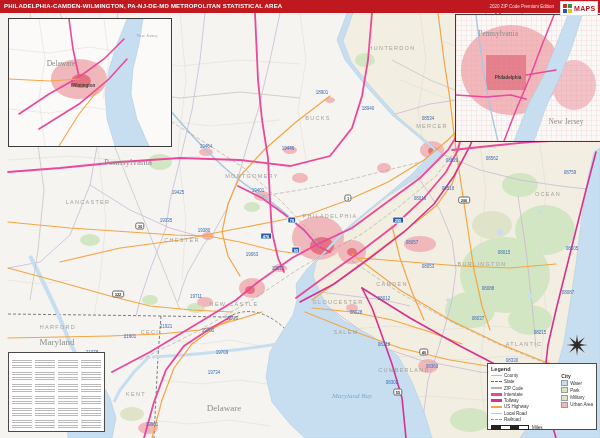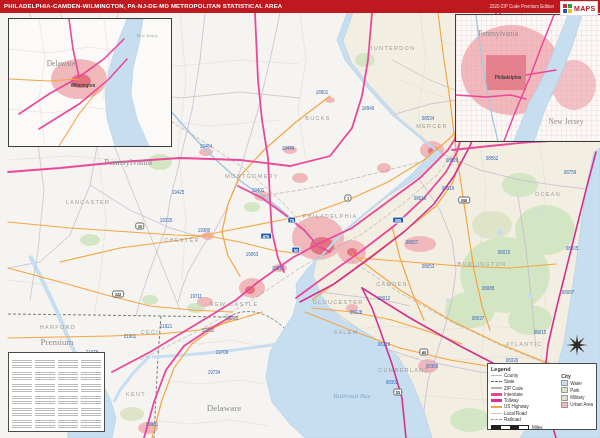--- a/index.html
+++ b/index.html
@@ -219,42 +219,42 @@
       <polyline points="296,298 326,276 360,252 394,226 424,198 446,172 458,150 462,132"></polyline>
       <polyline points="238,186 262,198 284,214 304,230 318,246 330,252"></polyline>
       <polyline points="255,13 258,80 262,120 268,158 270,200 272,232 278,258 284,272"></polyline>
       <polyline points="452,150 490,146 530,142 570,140 598,140"></polyline>
       <polyline points="144,438 154,402 166,370 184,346 208,330 232,316"></polyline>
     </g>
   </svg>
 
   <div id="main-labels">
       <div class="lbl state" style="left: 128px; top: 162px;">Pennsylvania</div>
-      <div class="lbl state" style="left: 57px; top: 342px;">Premium</div>
+      <div class="lbl state" style="left: 57px; top: 342px;">Maryland</div>
       <div class="lbl state" style="left: 224px; top: 408px;">Delaware</div>
       <div class="lbl county" style="left: 88px; top: 202px;">LANCASTER</div>
       <div class="lbl county" style="left: 150px; top: 110px;">BERKS</div>
       <div class="lbl county" style="left: 318px; top: 118px;">BUCKS</div>
       <div class="lbl county" style="left: 252px; top: 176px;">MONTGOMERY</div>
       <div class="lbl county" style="left: 182px; top: 240px;">CHESTER</div>
       <div class="lbl county" style="left: 330px; top: 216px;">PHILADELPHIA</div>
       <div class="lbl county" style="left: 392px; top: 48px;">HUNTERDON</div>
       <div class="lbl county" style="left: 432px; top: 126px;">MERCER</div>
       <div class="lbl county" style="left: 482px; top: 264px;">BURLINGTON</div>
       <div class="lbl county" style="left: 548px; top: 194px;">OCEAN</div>
       <div class="lbl county" style="left: 392px; top: 284px;">CAMDEN</div>
       <div class="lbl county" style="left: 338px; top: 302px;">GLOUCESTER</div>
       <div class="lbl county" style="left: 346px; top: 332px;">SALEM</div>
       <div class="lbl county" style="left: 404px; top: 370px;">CUMBERLAND</div>
       <div class="lbl county" style="left: 524px; top: 344px;">ATLANTIC</div>
       <div class="lbl county" style="left: 234px; top: 304px;">NEW CASTLE</div>
       <div class="lbl county" style="left: 136px; top: 394px;">KENT</div>
       <div class="lbl county" style="left: 152px; top: 332px;">CECIL</div>
       <div class="lbl county" style="left: 58px; top: 327px;">HARFORD</div>
-      <div class="lbl water" style="left: 352px; top: 396px;">Railroad Bay</div>
+      <div class="lbl water" style="left: 352px; top: 396px;">Maryland Bay</div>
       <div class="lbl zip" style="left: 206px; top: 146px;">19464</div>
       <div class="lbl zip" style="left: 178px; top: 192px;">19425</div>
       <div class="lbl zip" style="left: 166px; top: 220px;">19335</div>
       <div class="lbl zip" style="left: 204px; top: 230px;">19380</div>
       <div class="lbl zip" style="left: 258px; top: 190px;">19401</div>
       <div class="lbl zip" style="left: 288px; top: 148px;">19446</div>
       <div class="lbl zip" style="left: 322px; top: 92px;">18901</div>
       <div class="lbl zip" style="left: 368px; top: 108px;">18940</div>
       <div class="lbl zip" style="left: 252px; top: 254px;">19063</div>
       <div class="lbl zip" style="left: 278px; top: 268px;">19013</div>

